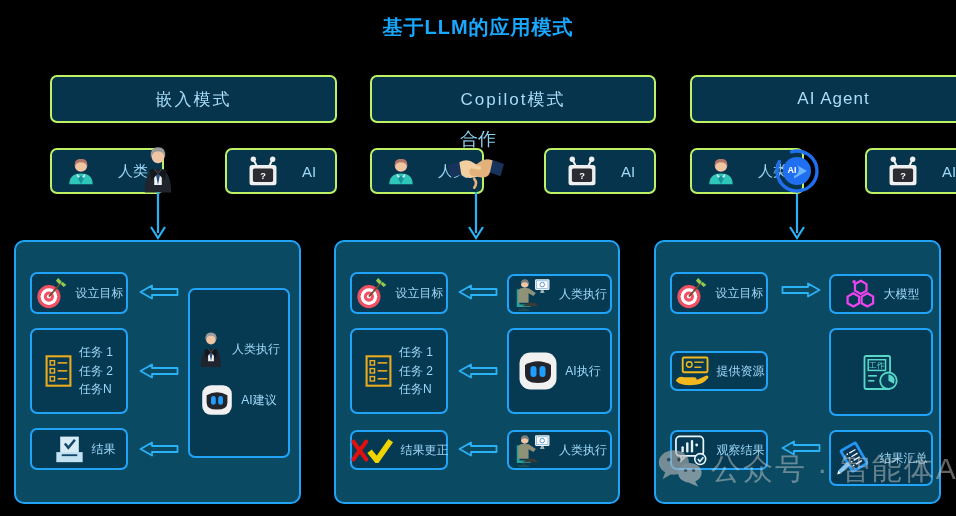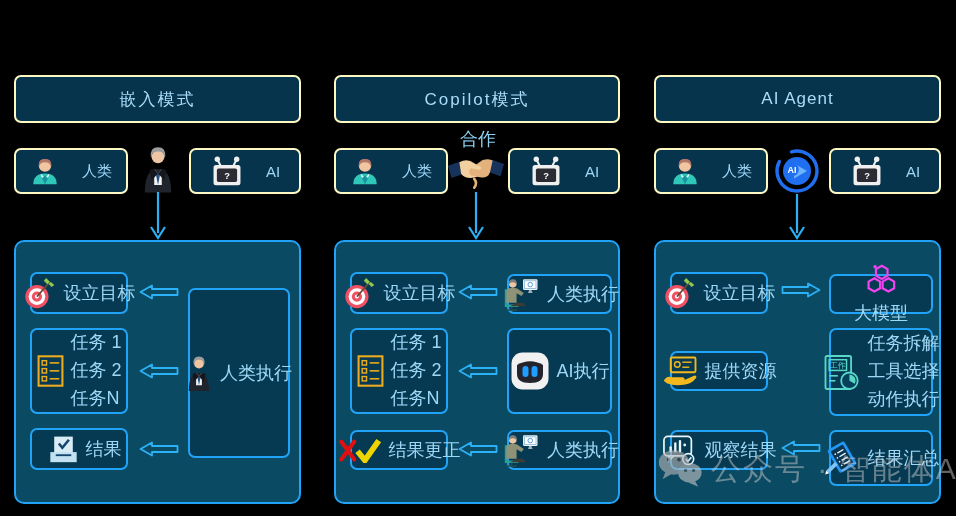--- a/index.html
+++ b/index.html
@@ -1,45 +1,46 @@
 <!DOCTYPE html>
 <html><head>
 <meta charset="utf-8">
 <style>
   html,body{margin:0;padding:0;background:#000;}
   #canvas{position:relative;width:956px;height:516px;background:#000;overflow:hidden;
           font-family:"Liberation Sans",sans-serif;}
   .title{position:absolute;left:0;right:0;top:14px;text-align:center;
          font-size:20px;font-weight:bold;color:#18a9ff;letter-spacing:1px;}
-  .box{position:absolute;box-sizing:border-box;border:2px solid #fef9c3;border-radius:7px;
-       background:#07344d;display:flex;align-items:center;justify-content:center;}
+  .box{position:absolute;box-sizing:border-box;border:2px solid #bef264;border-radius:7px;
+       background:#07344d;display:flex;align-items:center;justify-content:center;margin-left:36px;}
   .hdr-label{font-size:17px;color:#a8dcf8;letter-spacing:2px;}
   .actor{gap:22px;}
   .panel{position:absolute;box-sizing:border-box;border:2px solid #21a3f7;border-radius:10px;
          background:#0a4a63;}
   .mini{position:absolute;box-sizing:border-box;border:2px solid #21a3f7;border-radius:7px;
         background:#063a53;display:flex;align-items:center;justify-content:center;gap:7px;
         padding:2px 5px;}
-  .lbl{color:#9fd8f7;font-size:18px;white-space:nowrap;}
+  .lbl{color:#9fd8f7;font-size:12px;white-space:nowrap;}
   .lines{display:flex;flex-direction:column;line-height:1.55;align-items:flex-start;}
   .abs{position:absolute;}
   .execcol{flex-direction:column;gap:16px;}
   .execrow{display:flex;align-items:center;gap:8px;}
   .relation{position:absolute;color:#8fd0f0;font-size:18px;}
   .watermark{position:absolute;left:656px;top:448px;display:flex;align-items:center;gap:8px;
              z-index:5;}
   .watermark .wm-text{font-size:30px;color:rgba(205,205,205,0.48);letter-spacing:2px;
                       white-space:nowrap;}
   svg{display:block;}
 </style>
 </head>
 <body>
 
 <div id="canvas">
 
+  <div class="title">基于LLM的应用模式</div>
 
   <div>
     <div class="box" style="left:14px;top:75px;width:287px;height:48px;">
       <span class="hdr-label">嵌入模式</span>
     </div>
 
     <div class="box actor" style="left:14px;top:148px;width:114px;height:46px;">
       <span>
         <svg width="30" height="30" viewBox="0 0 36 36">
           <path d="M4 34 Q4 21 18 21 Q32 21 32 34 Z" fill="#2fc7b9"></path>
@@ -158,20 +159,31 @@
             <path d="M14 25 L18 30 L22 25 L22 42 L14 42 Z" fill="#f2f4f6"></path>
             <path d="M18 29 L20 32 L18 42 L16 32 Z" fill="#29507e"></path>
             <path d="M9 26 L14 25 L18 30 L11 37 Z" fill="#14171d"></path>
             <path d="M27 26 L22 25 L18 30 L25 37 Z" fill="#14171d"></path>
             <circle cx="18" cy="12" r="6.8" fill="#eec6a4"></circle>
             <path d="M10.4 12 Q9.5 2 18 2 Q26.5 2 25.6 12 L24.8 13 Q24.5 6.2 18 6.5 Q11.5 6.2 11.2 13 Z" fill="#9c9c9c"></path>
           </svg>
         </span>
         <span class="lbl">人类执行</span>
       </span>
+      <span class="execrow">
+        <span>
+          <svg width="32" height="32" viewBox="0 0 40 40">
+            <rect x="1.5" y="1.5" width="37" height="37" rx="11" fill="#f1f1f1"></rect>
+            <path d="M7 14 Q20 6.5 33 14 L33 23 Q33 32 20 32 Q7 32 7 23 Z" fill="#23242c"></path>
+            <rect x="12.5" y="15" width="6" height="11" rx="3" fill="#1e9fff"></rect>
+            <rect x="21.5" y="15" width="6" height="11" rx="3" fill="#1e9fff"></rect>
+          </svg>
+        </span>
+        <span class="lbl">AI建议</span>
+      </span>
     </div>
   </div>
 
   <div>
     <div class="box" style="left:334px;top:75px;width:286px;height:48px;">
       <span class="hdr-label">Copilot模式</span>
     </div>
 
     <span class="relation" style="left:452px;top:127px;width:52px;text-align:center;">合作</span>
 
@@ -401,21 +413,21 @@
       </span>
       <span class="lbl">设立目标</span>
     </div>
 
     <span class="abs" style="left:781px;top:282px;">
       <svg width="40" height="16" viewBox="0 0 40 16">
           <path d="M38.5 8 L27 1.5 L27 5 L1.5 5 L1.5 11 L27 11 L27 14.5 Z" fill="none" stroke="#2bb1f5" stroke-width="1.8" stroke-linejoin="round"></path>
         </svg>
     </span>
 
-    <div class="mini" style="left:829px;top:274px;width:104px;height:40px;flex-direction:column;">
+    <div class="mini" style="left:829px;top:274px;width:104px;height:40px;">
       <span>
         <svg width="34" height="30" viewBox="0 0 46 40">
           <path d="M24 2 L31.8 6.5 L31.8 15.5 L24 20 L16.2 15.5 L16.2 6.5 Z" fill="none" stroke="#f043f0" stroke-width="3"></path>
           <path d="M14 19 L21.8 23.5 L21.8 32.5 L14 37 L6.2 32.5 L6.2 23.5 Z" fill="none" stroke="#f043f0" stroke-width="3"></path>
           <path d="M33 19 L40.8 23.5 L40.8 32.5 L33 37 L25.2 32.5 L25.2 23.5 Z" fill="none" stroke="#f043f0" stroke-width="3"></path>
           <circle cx="15" cy="3.5" r="2.4" fill="#f043f0"></circle>
         </svg>
       </span>
       <span class="lbl">大模型</span>
     </div>
@@ -437,25 +449,20 @@
       <span>
         <svg width="38" height="37" viewBox="0 0 46 44">
           <rect x="3" y="2" width="31" height="40" rx="2" fill="none" stroke="#58d8c8" stroke-width="2.2"></rect>
           <rect x="7.5" y="6.5" width="21" height="13" fill="none" stroke="#58d8c8" stroke-width="1.8"></rect>
           <text x="18" y="16.5" text-anchor="middle" font-size="9.5" fill="#58d8c8">工作</text>
           <line x1="7.5" y1="26" x2="18" y2="26" stroke="#58d8c8" stroke-width="2"></line>
           <line x1="7.5" y1="32" x2="15" y2="32" stroke="#58d8c8" stroke-width="2"></line>
           <circle cx="32" cy="32" r="10" fill="#07415c" stroke="#58d8c8" stroke-width="2.2"></circle>
           <path d="M32 32 L32 24.5 A7.5 7.5 0 0 1 38.5 35.5 Z" fill="#58d8c8"></path>
         </svg>
-      </span>
-      <span class="lines">
-        <span class="lbl">任务拆解</span>
-        <span class="lbl">工具选择</span>
-        <span class="lbl">动作执行</span>
       </span>
     </div>
 
     <div class="mini" style="left:670px;top:430px;width:98px;height:40px;padding:2px 3px;">
       <span>
         <svg width="36" height="33" viewBox="0 0 46 42">
           <rect x="2.5" y="3" width="35" height="25" rx="5" fill="none" stroke="#e9f5fc" stroke-width="2.2"></rect>
           <path d="M9 28 L9 34 L15 28" fill="none" stroke="#e9f5fc" stroke-width="2.2"></path>
           <line x1="11" y1="22" x2="11" y2="17" stroke="#e9f5fc" stroke-width="3" stroke-linecap="round"></line>
           <line x1="17" y1="22" x2="17" y2="12" stroke="#e9f5fc" stroke-width="3" stroke-linecap="round"></line>

